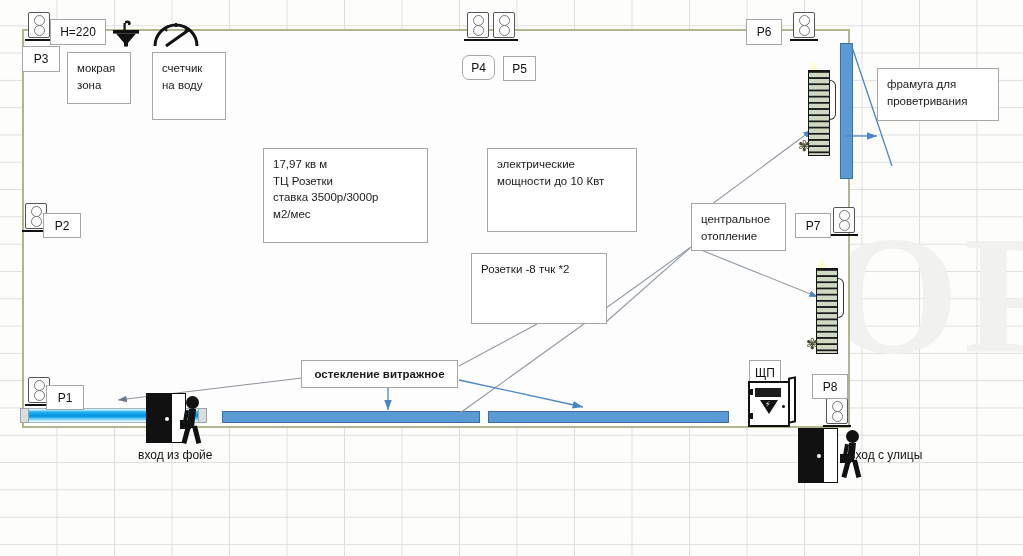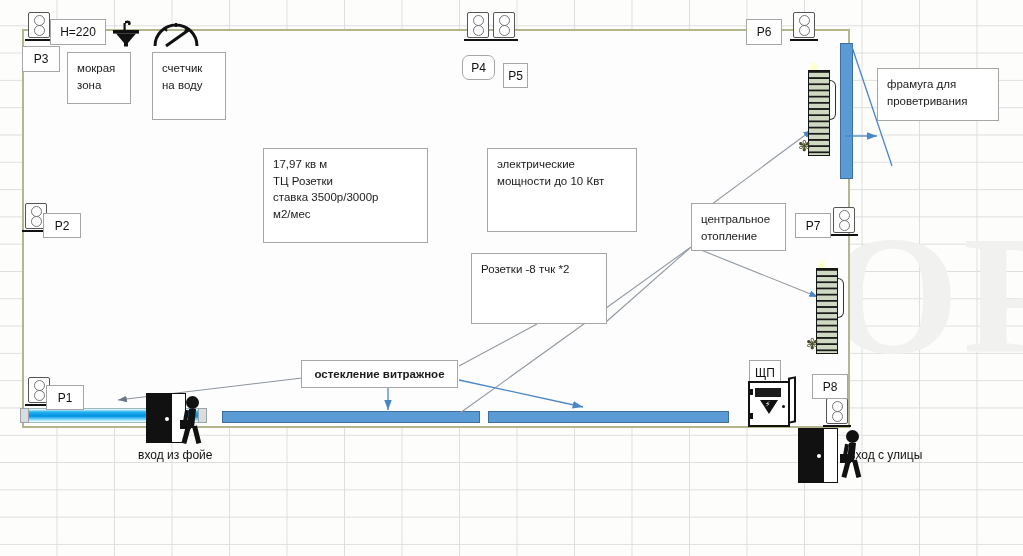--- a/index.html
+++ b/index.html
@@ -204,21 +204,21 @@
 
   <div class="socket" style="left:467px;top:12px;">
     <div class="body"></div>
     <div class="bar"></div>
   </div>
   <div class="socket" style="left:493px;top:12px;">
     <div class="body"></div>
     <div class="bar"></div>
   </div>
   <div class="plabel" style="left:462px;top:55px;width:33px;height:25px;border-radius:7px;">Р4</div>
-  <div class="plabel" style="left:503px;top:63px;width:25px;height:25px;">Р5</div>
+  <div class="plabel" style="left:503px;top:56px;width:33px;height:25px;">Р5</div>
 
   <div class="socket" style="left:793px;top:12px;">
     <div class="body"></div>
     <div class="bar"></div>
   </div>
   <div class="plabel" style="left:746px;top:19px;width:36px;height:26px;">Р6</div>
 
   <div class="socket" style="left:25px;top:203px;">
     <div class="body"></div>
     <div class="bar"></div>

